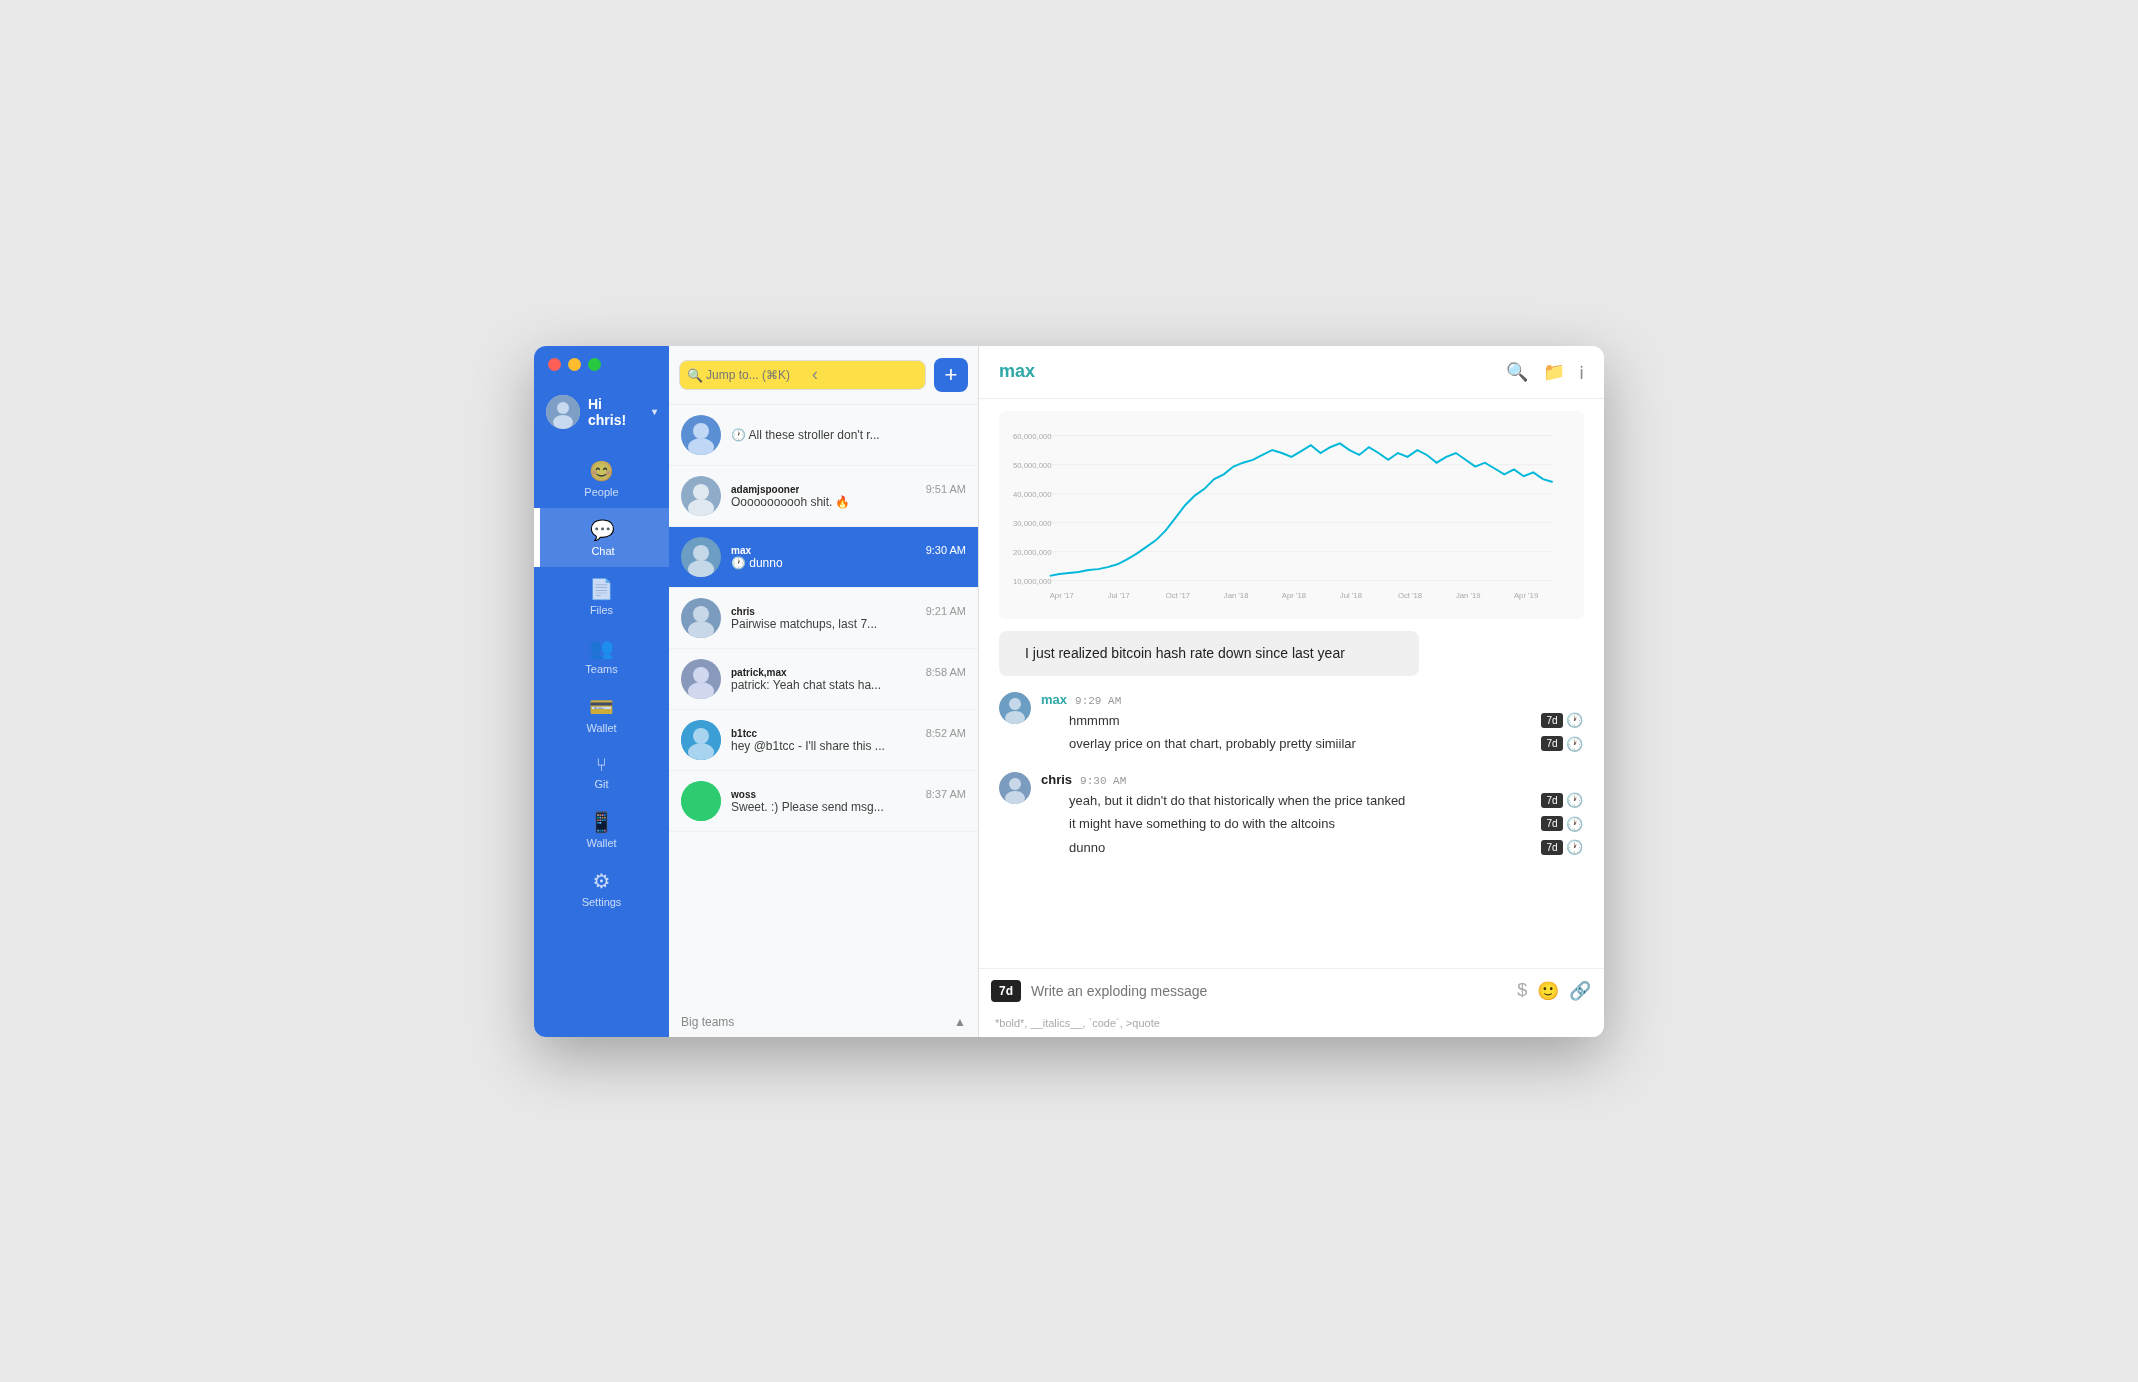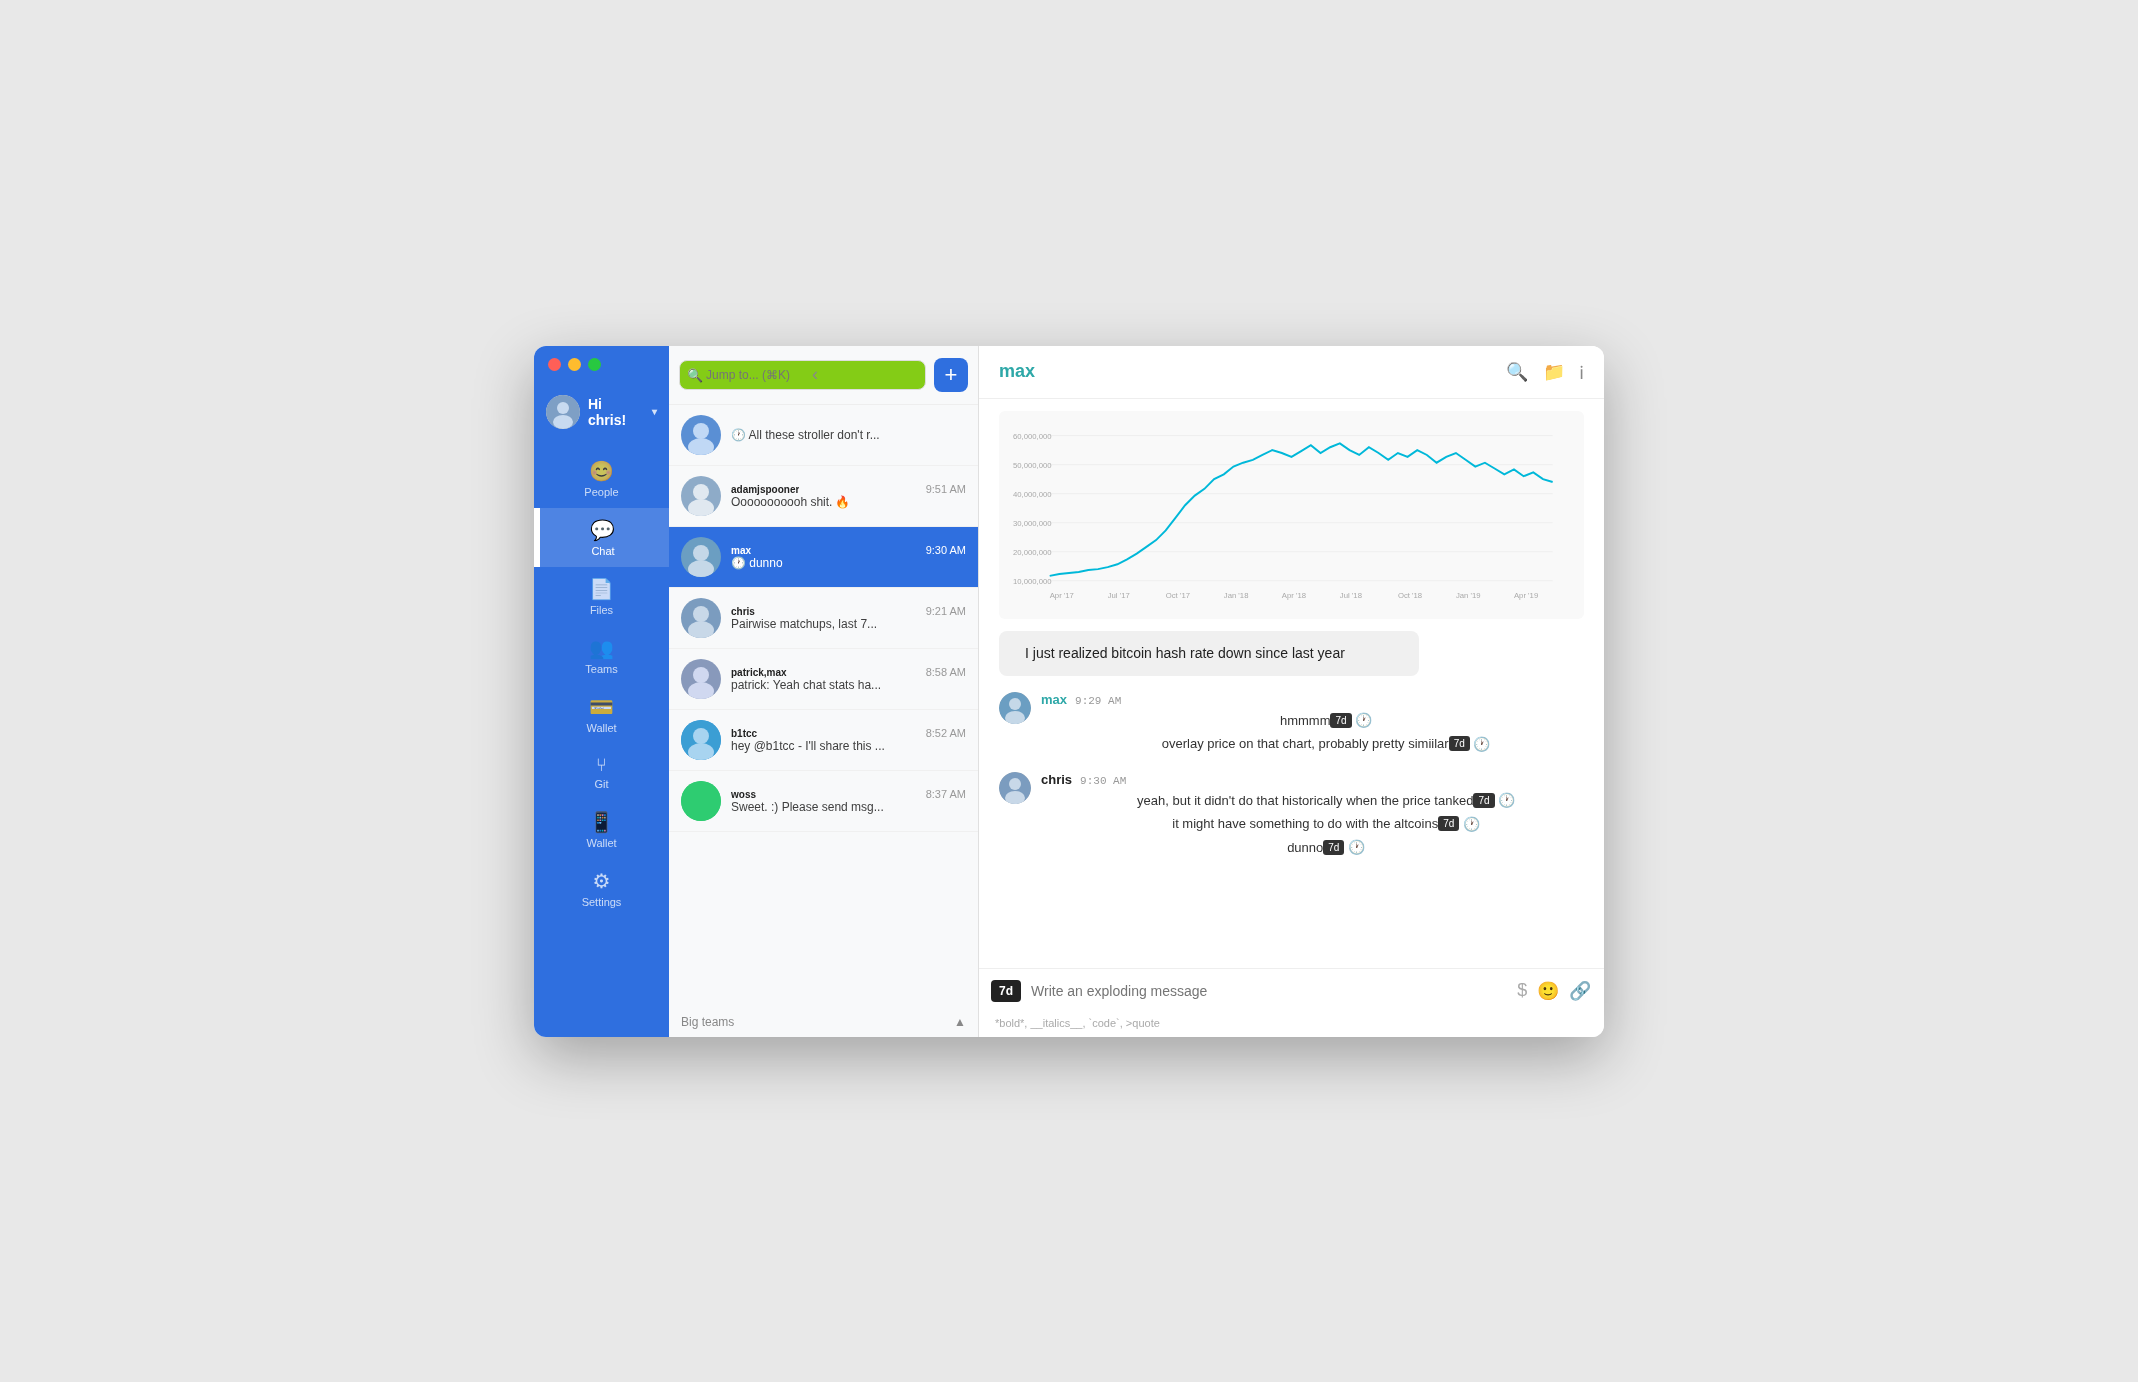--- a/index.html
+++ b/index.html
@@ -111,21 +111,21 @@
       transform: translateY(-50%);
       color: #999;
       font-size: 13px;
     }
     .search-wrap input {
       width: 100%;
       padding: 7px 10px 7px 26px;
       border: 1px solid #ddd;
       border-radius: 8px;
       font-size: 12px;
-      background: #84cc16;
+      background: #fde047;
       color: #555;
     }
     .compose-btn {
       width: 34px;
       height: 34px;
       background: #2f6fdf;
       border-radius: 8px;
       display: flex;
       align-items: center;
       justify-content: center;
@@ -239,21 +239,21 @@
     .msg-avatar svg { width: 100%; height: 100%; }
     .msg-content { flex: 1; }
     .msg-header { display: flex; align-items: baseline; gap: 8px; margin-bottom: 2px; }
     .msg-name { font-size: 13px; font-weight: 700; color: #222; }
     .msg-name.teal { color: #2ea8a8; }
     .msg-time { font-size: 11px; color: #999; font-family: Liberation Mono, monospace; }
     .msg-text { font-size: 13px; color: #333; line-height: 1.5; }
     .msg-line {
       display: flex;
       align-items: center;
-      justify-content: center;
+      justify-content: space-between;
       padding: 2px 0;
       margin-left: 28px;
     }
     .msg-badges { display: flex; gap: 4px; align-items: center; }
     .badge-7d {
       background: #333;
       color: #fff;
       font-size: 10px;
       padding: 2px 5px;
       border-radius: 3px;

